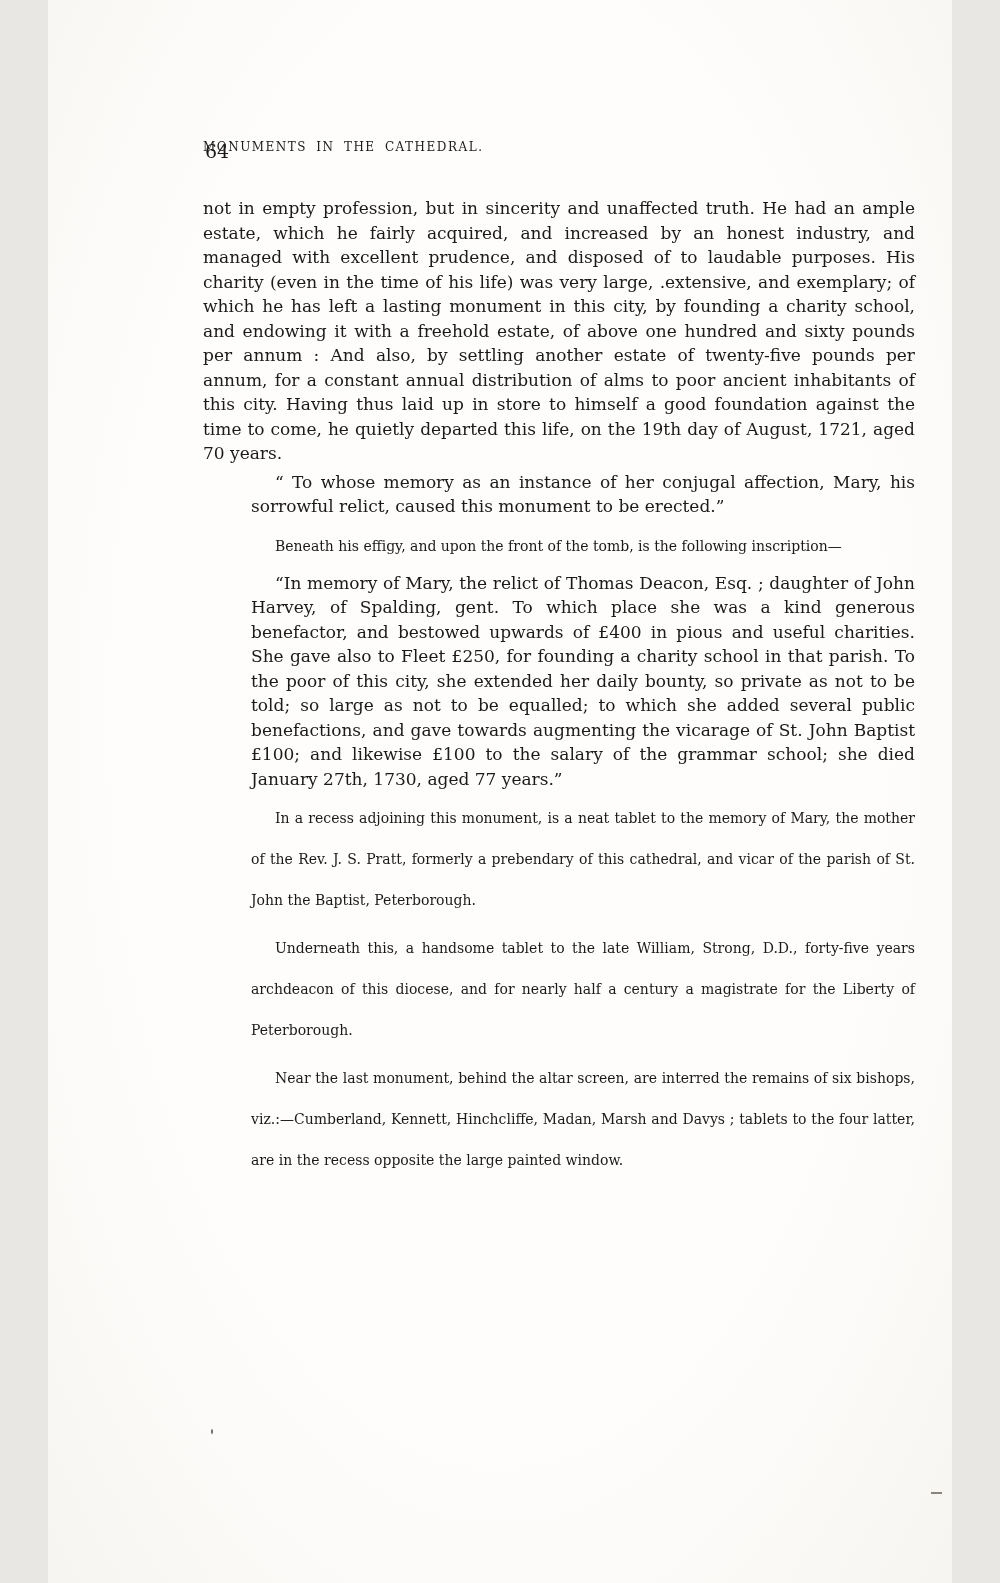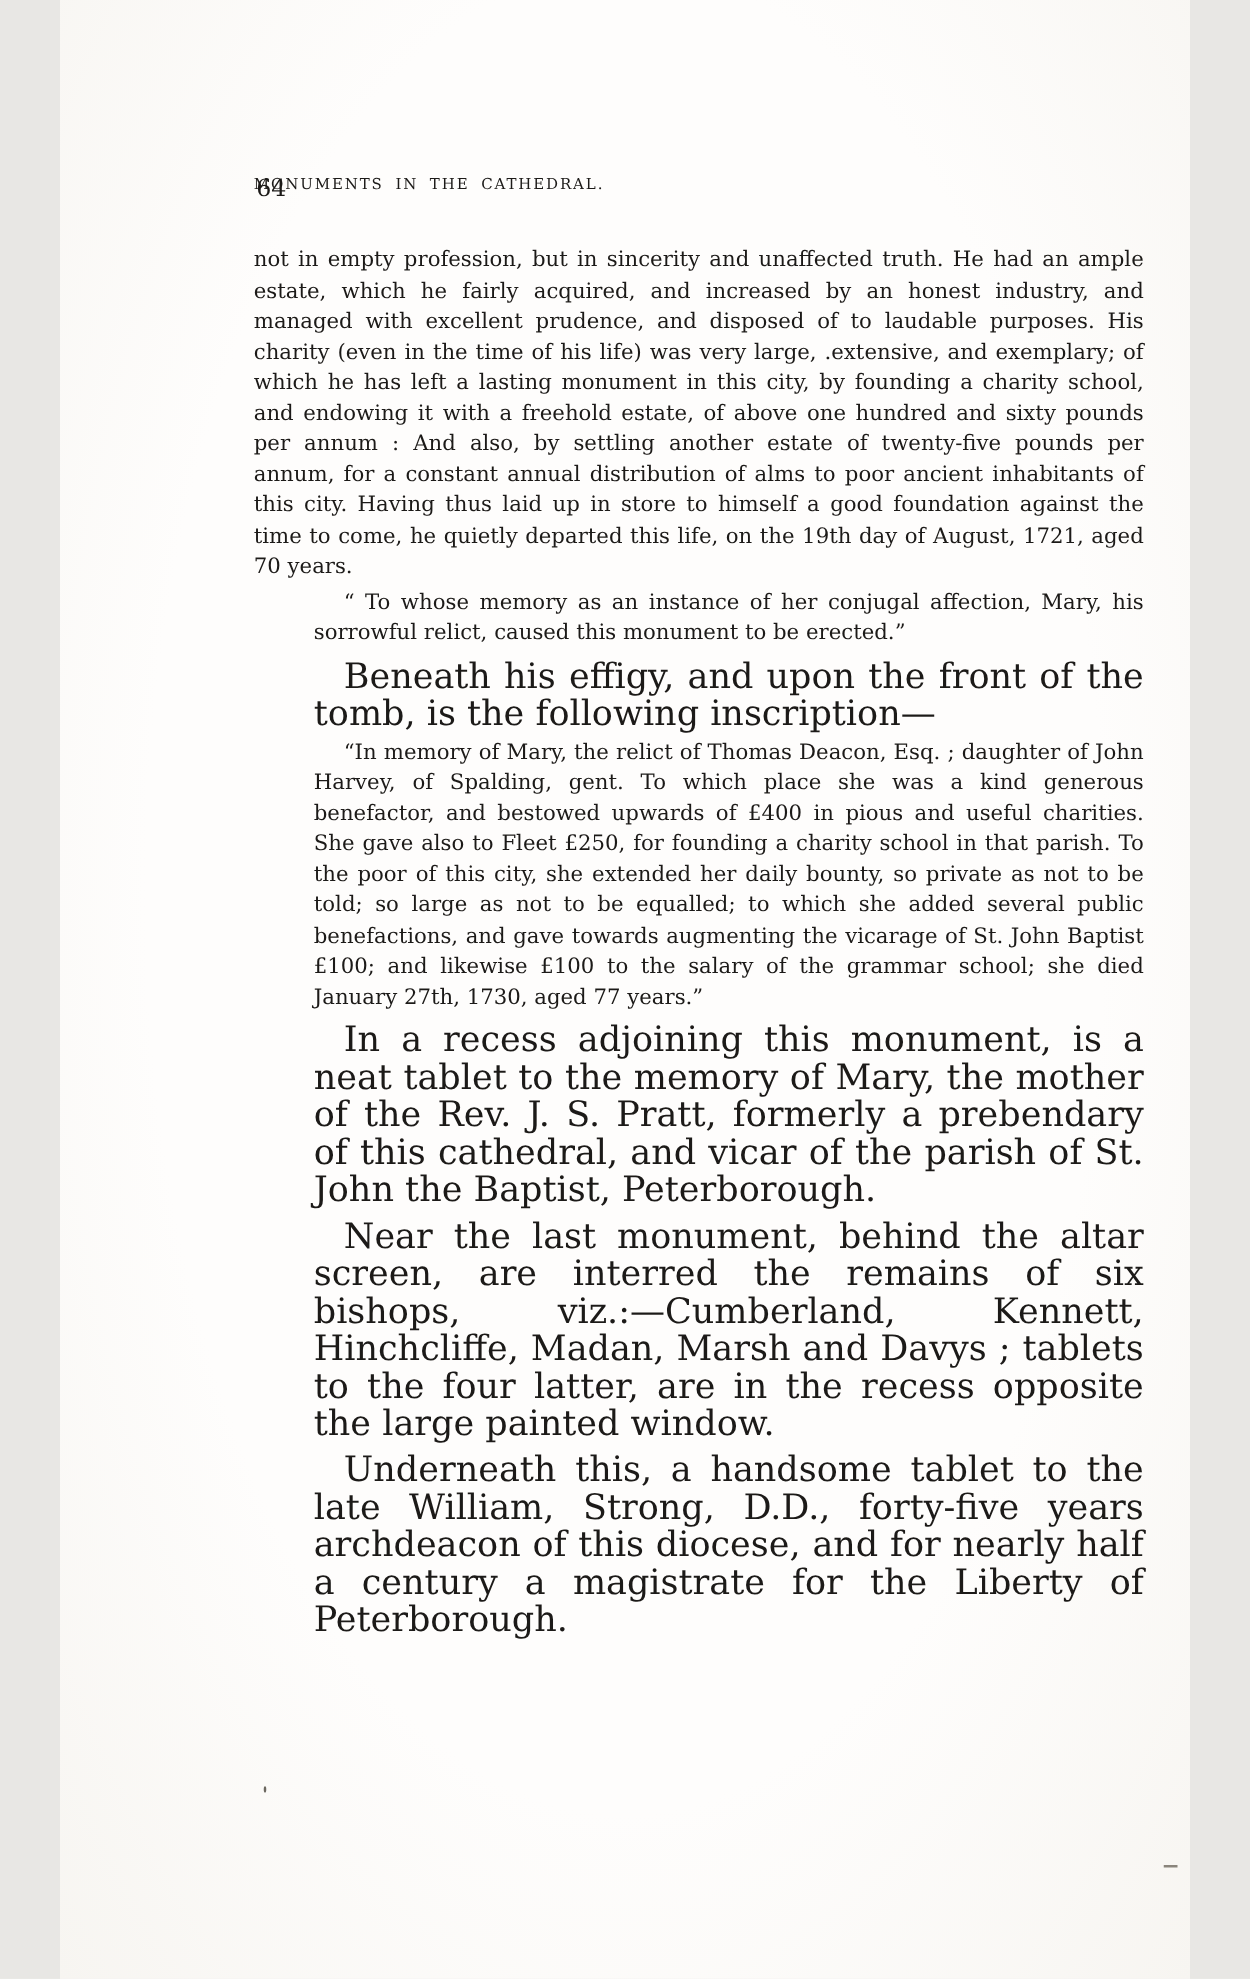--- a/index.html
+++ b/index.html
@@ -46,22 +46,22 @@
   p {
     margin: 0;
     text-align: justify;
   }
   p.fine {
     font-size: 17px;
     line-height: 24.5px;
     margin-top: 4px;
   }
   p.bodytext {
-    font-size: 28px;
-    line-height: 30px;
+    font-size: 14px;
+    line-height: 41px;
     margin-top: 7px;
   }
   p.indent {
     text-indent: 24px;
     margin-left: 48px;
   }
   .it {
   }
   
   .ink {
@@ -125,23 +125,23 @@
     <p class="fine"><span>not in empty profession, but in sincerity and unaffected truth.  He had an ample estate, which he fairly acquired, and increased by an honest industry, and managed with excellent prudence, and disposed of to laudable purposes.  His charity (even in the time of his life) was very large, .extensive, and exemplary; of which he has left a lasting monument in this city, by founding a charity school, and endowing it with a freehold estate, of above one hundred and sixty pounds per annum : And also, by settling another estate of twenty-five pounds per annum, for a constant annual distribution of alms to poor ancient inhabitants of this city.  Having thus laid up in store to himself a good foundation against the time to come, he quietly departed this life, on the 19th day of August, 1721, aged 70 years.</span></p>
 
     <p class="fine indent"><span>“ To whose memory as an instance of her conjugal affection, Mary, his sorrowful relict, caused this monument to be erected.”</span></p>
 
     <p class="bodytext indent"><span>Beneath his effigy, and upon the front of the tomb, is the following inscription—</span></p>
 
     <p class="fine indent"><span>“In memory of </span><span class="it">Mary</span><span>, the relict of Thomas Deacon, Esq. ; daughter of John Harvey, of Spalding, gent.  To which place she was a kind generous benefactor, and bestowed upwards of £400 in pious and useful charities.  She gave also to Fleet £250, for founding a charity school in that parish.  To the poor of this city, she extended her daily bounty, so private as not to be told; so large as not to be equalled; to which she added several public benefactions, and gave towards augmenting the vicarage of St. John Baptist £100; and likewise £100 to the salary of the grammar school; she died January 27th, 1730, aged 77 years.”</span></p>
 
     <p class="bodytext indent"><span>In a recess adjoining this monument, is a neat tablet to the memory of </span><span class="it">Mary</span><span>, the mother of the Rev. J. S. Pratt, formerly a prebendary of this cathedral, and vicar of the parish of St. John the Baptist, Peterborough.</span></p>
 
+    <p class="bodytext indent"><span>Underneath this, a handsome tablet to the late </span><span class="it">William, Strong</span><span>, D.D., forty-five years archdeacon of this diocese, and for nearly half a century a magistrate for the Liberty of Peterborough.</span></p>
+
     <p class="bodytext indent"><span>Near the last monument, behind the altar screen, are interred the remains of six bishops, viz.:—</span><span class="it">Cumberland, Kennett, Hinchcliffe, Madan, Marsh and Davys ;</span><span> tablets to the four latter, are in the recess opposite the large painted window.</span></p>
-
-    <p class="bodytext indent"><span>Underneath this, a handsome tablet to the late </span><span class="it">William, Strong</span><span>, D.D., forty-five years archdeacon of this diocese, and for nearly half a century a magistrate for the Liberty of Peterborough.</span></p>
 
 
 
   </div>
 
   <div class="ink ink-curl"></div>
   <div class="ink ink-blob-1"></div>
   <div class="ink ink-blob-2"></div>
   <div class="ink ink-dot"></div>
   <div class="ink ink-dash"></div>

